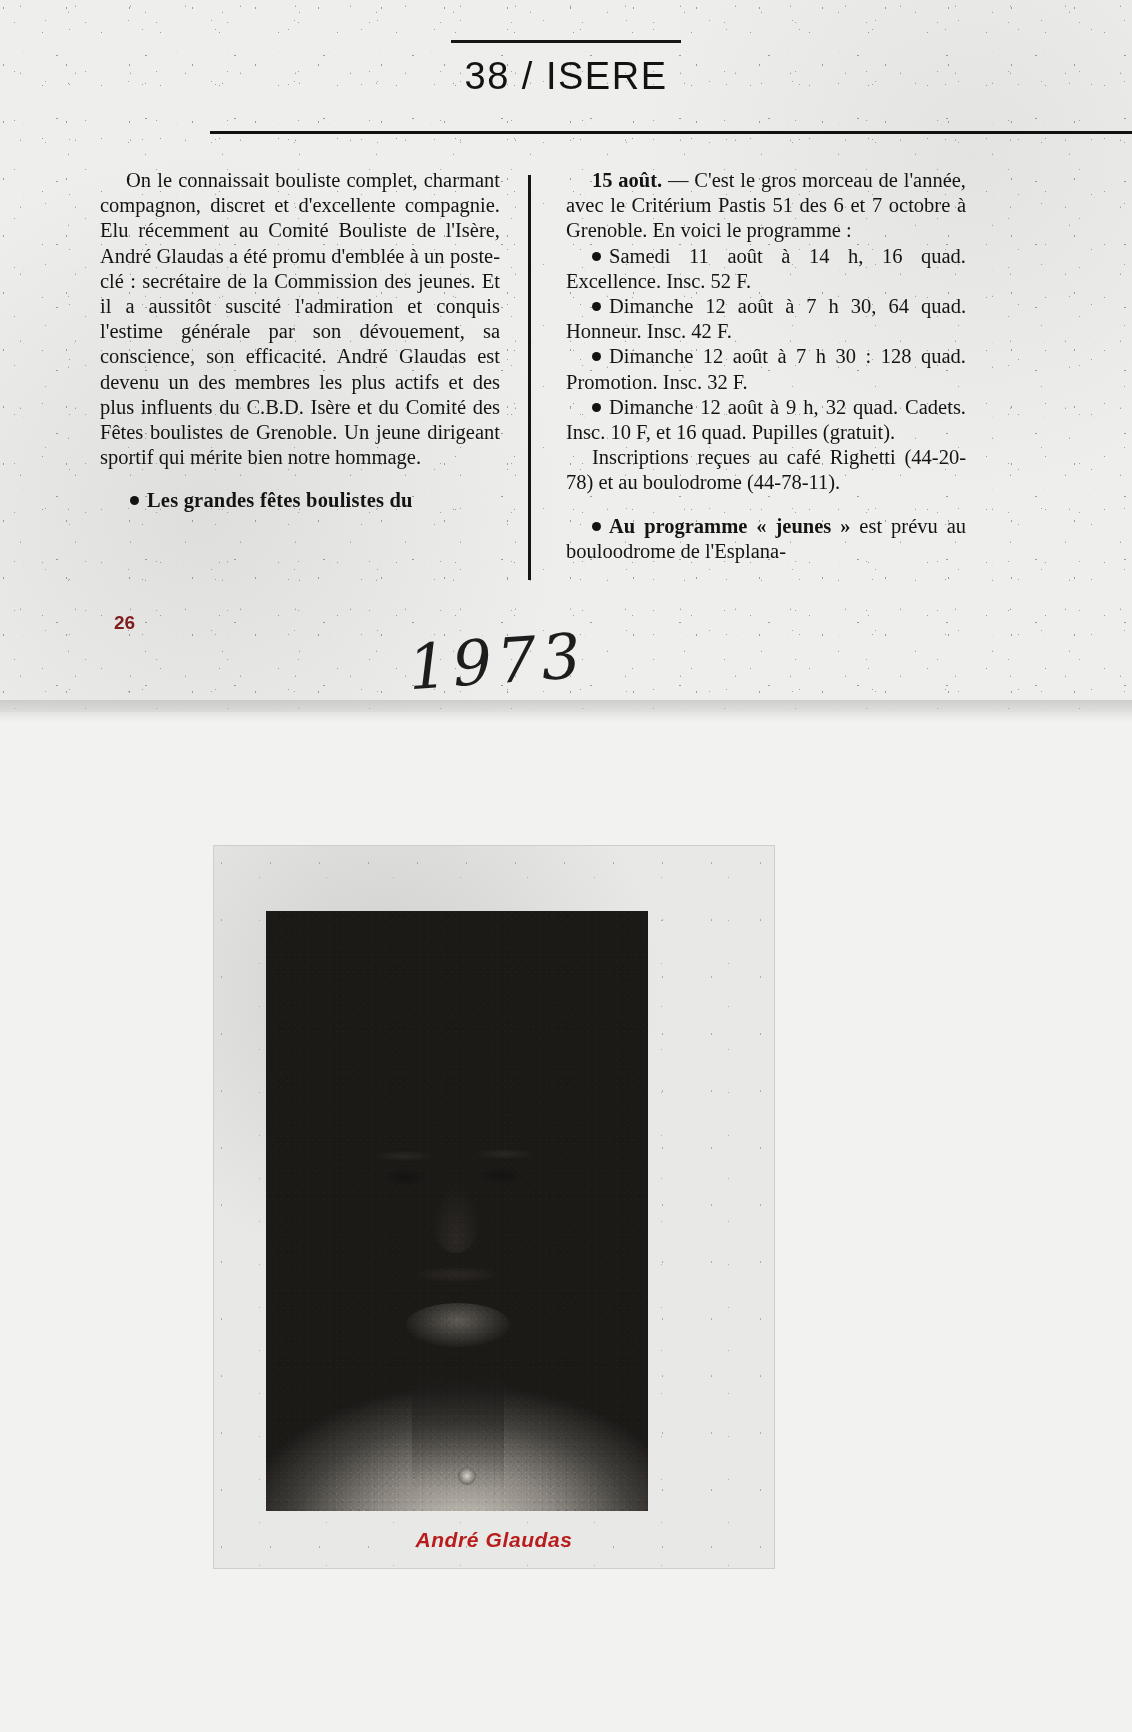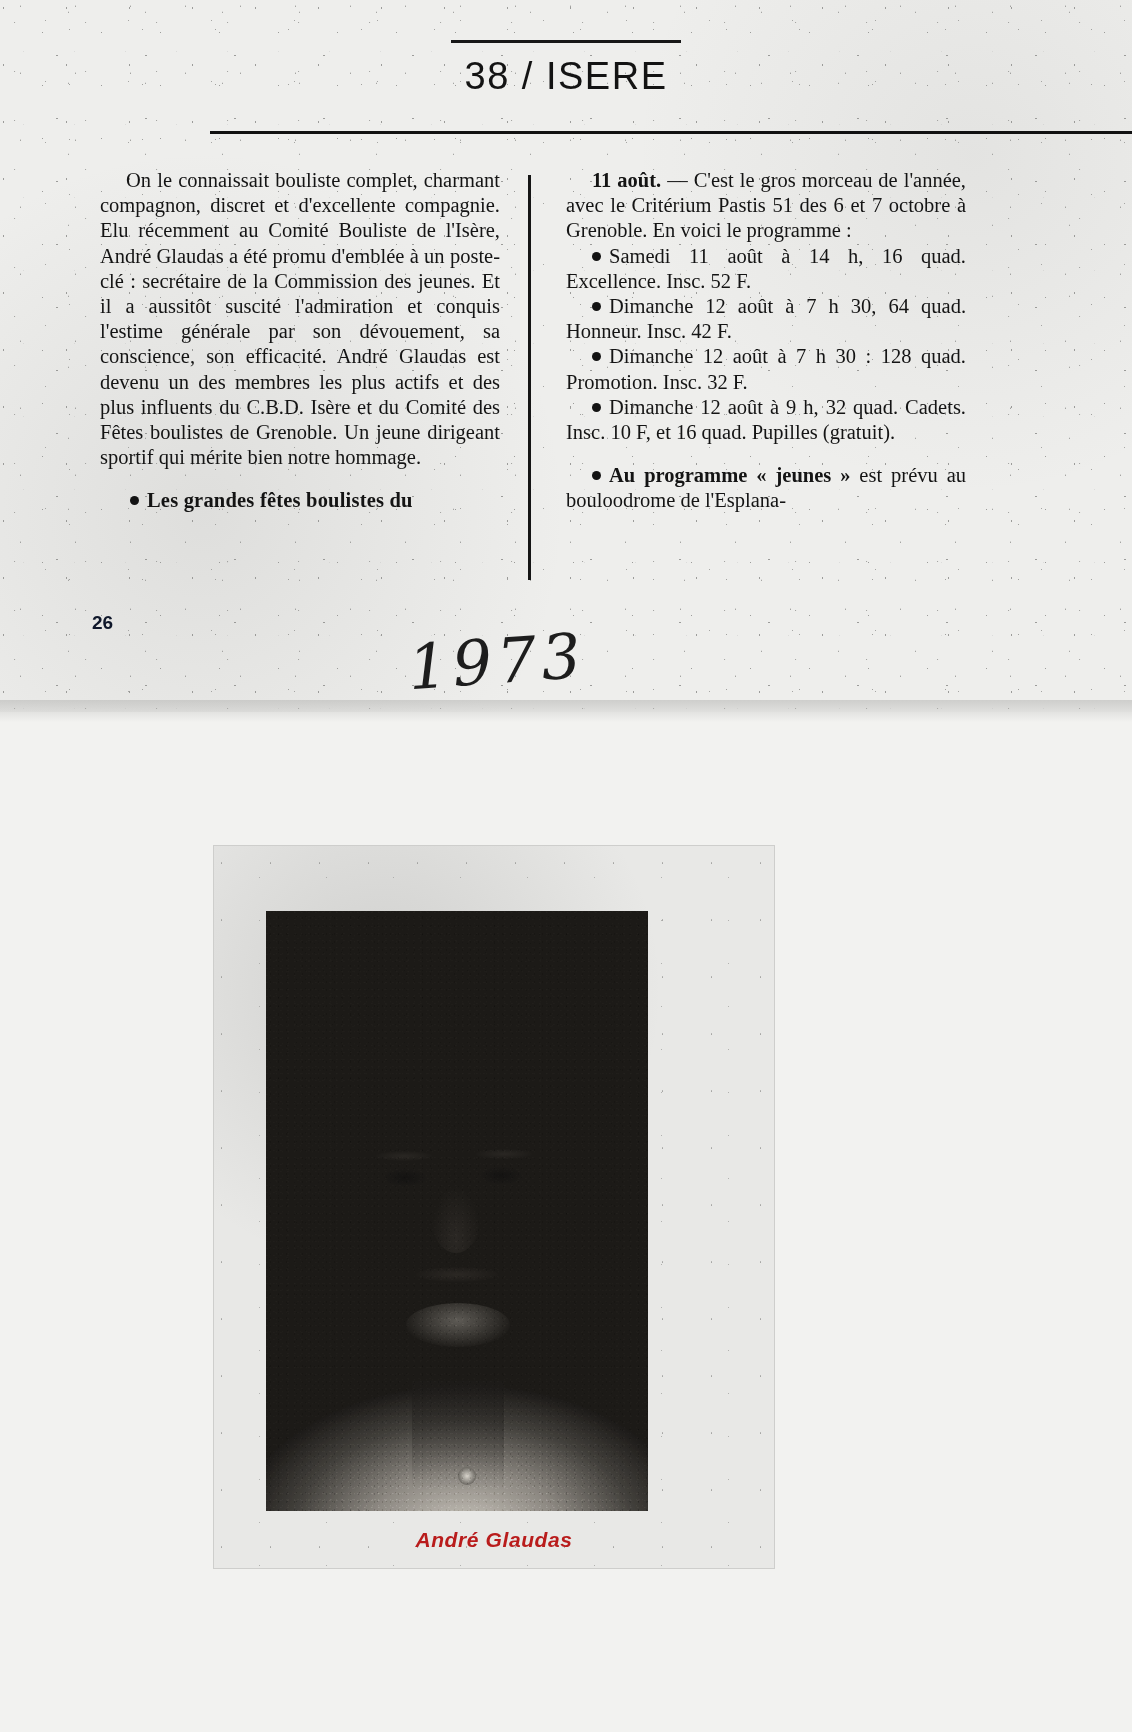--- a/index.html
+++ b/index.html
@@ -147,26 +147,26 @@
     font-weight: bold;
     margin-top: 18px;
     text-indent: 30px;
     letter-spacing: .2px;
   }
   .spacer-gap { height: 18px; }
 
   
   #page-number {
     position: absolute;
-    left: 92px;
+    left: 114px;
     top: 612px;
     font-family: "Liberation Sans", sans-serif;
     font-weight: bold;
     font-size: 19px;
-    color: #0f172a;
+    color: #7f1d1d;
   }
   #handwritten-date {
     position: absolute;
     left: 408px;
     top: 625px;
     font-family: "DejaVu Serif", serif;
     font-size: 62px;
     font-style: italic;
     font-weight: 500;
     color: #1d1d1d;
@@ -301,38 +301,39 @@
 
     <div class="column" id="col-left">
       <p class="para indent">On le connaissait bouliste complet, charmant compagnon, discret et d'excellente compagnie. Elu récemment au Comité Bouliste de l'Isère, André Glaudas a été promu d'emblée à un poste-clé : secrétaire de la Commission des jeunes. Et il a aussitôt suscité l'admiration et conquis l'estime générale par son dévouement, sa conscience, son efficacité. André Glaudas est devenu un des membres les plus actifs et des plus influents du C.B.D. Isère et du Comité des Fêtes boulistes de Grenoble. Un jeune dirigeant sportif qui mérite bien notre hommage.</p>
 
       <p class="bullet-para headline-item">
         <span class="dot"></span><span>Les grandes fêtes boulistes du</span>
       </p>
     </div>
 
     <div class="column" id="col-right">
-      <p class="para indent"><span class="lead">11 août.</span><span> — C'est le gros morceau de l'année, avec le Critérium Pastis 51 des 6 et 7 octobre à Grenoble. En voici le programme :</span></p>
+      <p class="para indent"><span class="lead">15 août.</span><span> — C'est le gros morceau de l'année, avec le Critérium Pastis 51 des 6 et 7 octobre à Grenoble. En voici le programme :</span></p>
 
       <p class="bullet-para">
         <span class="dot"></span><span>Samedi 11 août à 14 h, 16 quad. Excellence. Insc. 52 F.</span>
       </p>
 
       <p class="bullet-para">
         <span class="dot"></span><span>Dimanche 12 août à 7 h 30, 64 quad. Honneur. Insc. 42 F.</span>
       </p>
 
       <p class="bullet-para">
         <span class="dot"></span><span>Dimanche 12 août à 7 h 30 : 128 quad. Promotion. Insc. 32 F.</span>
       </p>
 
       <p class="bullet-para">
         <span class="dot"></span><span>Dimanche 12 août à 9 h, 32 quad. Cadets. Insc. 10 F, et 16 quad. Pupilles (gratuit).</span>
       </p>
 
+      <p class="para indent">Inscriptions reçues au café Righetti (44-20-78) et au boulodrome (44-78-11).</p>
 
       <div class="spacer-gap"></div>
 
       <p class="bullet-para">
         <span class="dot"></span><span class="lead">Au programme « jeunes »</span><span> est prévu au bouloodrome de l'Esplana-</span>
       </p>
     </div>
   </div>
 
   <div id="page-number">26</div>

